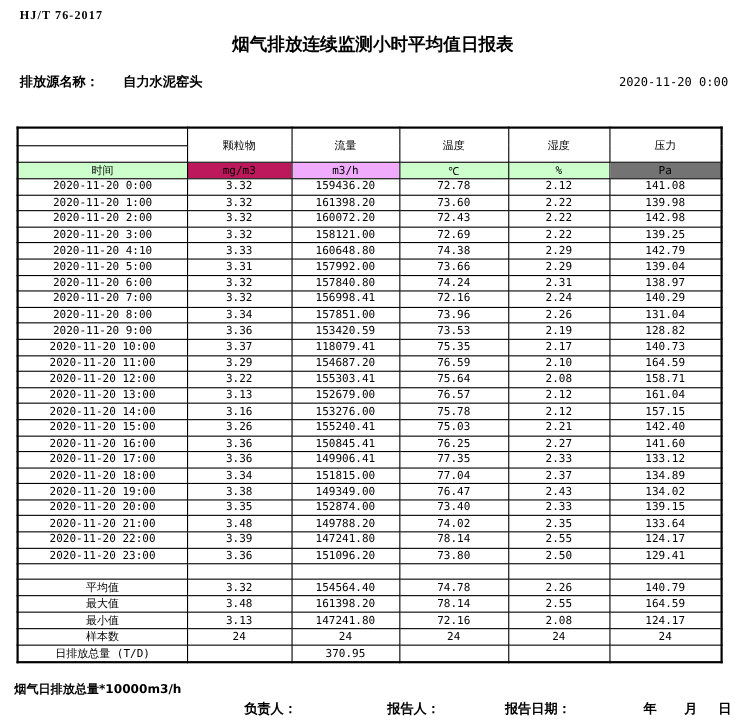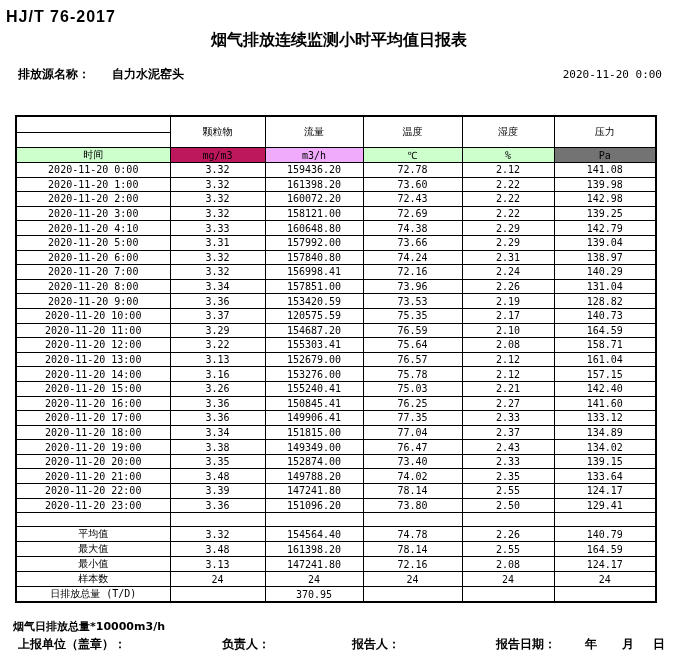--- a/index.html
+++ b/index.html
@@ -1,22 +1,22 @@
 <!DOCTYPE html>
 <html><head>
 <meta charset="utf-8">
 <style>
   html,body{margin:0;padding:0;}
   body{
     width:678px;height:661px;position:relative;background:#fff;color:#000;
     font-family:"DejaVu Sans",sans-serif;overflow:hidden;
   }
   .abs{position:absolute;}
-  #std-code{left:6px;top:8px;font-size:16px;font-weight:bold;
-    font-family:Liberation Sans, sans-serif;letter-spacing:1px;}
+  #std-code{left:18px;top:8px;font-size:11px;font-weight:bold;
+    font-family:Liberation Serif, serif;letter-spacing:1px;}
   #title{left:0;right:0;top:30px;text-align:center;font-size:16px;font-weight:bold;}
   #src-line{left:18px;top:66px;font-size:12px;font-weight:bold;}
   #src-line .name{margin-left:22px;}
   #report-date{right:16px;top:68px;font-size:11px;
     font-family:"DejaVu Sans Mono",monospace;}
   table#report-table{
     position:absolute;left:15px;top:115px;
     border-collapse:collapse;table-layout:fixed;border:2px solid #000;padding-left:12px;
   }
   #report-table td{
@@ -30,21 +30,21 @@
   td.cjk{font-size:12px;font-family:"DejaVu Sans",sans-serif;}
   tr.data td{height:13.6px;}
   tr.gap td{height:13px;}
   tr.sum td{height:13.4px;}
   tr.sum td.cjk{font-size:11px;}
   tr.thick td{border-top:2px solid #000;}
   #note{left:13px;top:619px;font-size:11px;font-weight:bold;}
   #foot-line{left:0;top:636px;width:678px;height:18px;font-size:12px;font-weight:bold;}
   #foot-line span{position:absolute;white-space:nowrap;}
   #f-unit{left:18px;} #f-resp{left:222px;} #f-reporter{left:352px;}
-  #f-datelbl{left:496px;} #f-year{left:585px;} #f-month{left:622px;} #f-day{left:653px;}
+  #f-datelbl{left:459px;} #f-year{left:585px;} #f-month{left:622px;} #f-day{left:653px;}
 </style>
 </head>
 <body>
 
 <div class="abs" id="std-code">HJ/T  76-2017</div>
 
 <div class="abs" id="title">烟气排放连续监测小时平均值日报表</div>
 
 <div class="abs" id="src-line">
   <span>排放源名称：</span><span class="name">自力水泥窑头</span>
@@ -157,21 +157,21 @@
         <td class="num">2020-11-20 9:00</td>
         <td class="num">3.36</td>
         <td class="num">153420.59</td>
         <td class="num">73.53</td>
         <td class="num">2.19</td>
         <td class="num">128.82</td>
       </tr>
       <tr class="data">
         <td class="num">2020-11-20 10:00</td>
         <td class="num">3.37</td>
-        <td class="num">120575.59</td>
+        <td class="num">118079.41</td>
         <td class="num">75.35</td>
         <td class="num">2.17</td>
         <td class="num">140.73</td>
       </tr>
       <tr class="data">
         <td class="num">2020-11-20 11:00</td>
         <td class="num">3.29</td>
         <td class="num">154687.20</td>
         <td class="num">76.59</td>
         <td class="num">2.10</td>
@@ -320,20 +320,19 @@
         <td class="num"></td>
         <td class="num"></td>
         <td class="num"></td>
       </tr>
     </tbody>
 </table>
 
 <div class="abs" id="note">烟气日排放总量*10000m3/h</div>
 
 <div class="abs" id="foot-line">
-  <span id="f-unit">上报单位（盖章）：</span>
   <span id="f-resp">负责人：</span>
   <span id="f-reporter">报告人：</span>
   <span id="f-datelbl">报告日期：</span>
   <span id="f-year">年</span>
   <span id="f-month">月</span>
   <span id="f-day">日</span>
 </div>
 
 </body></html>

